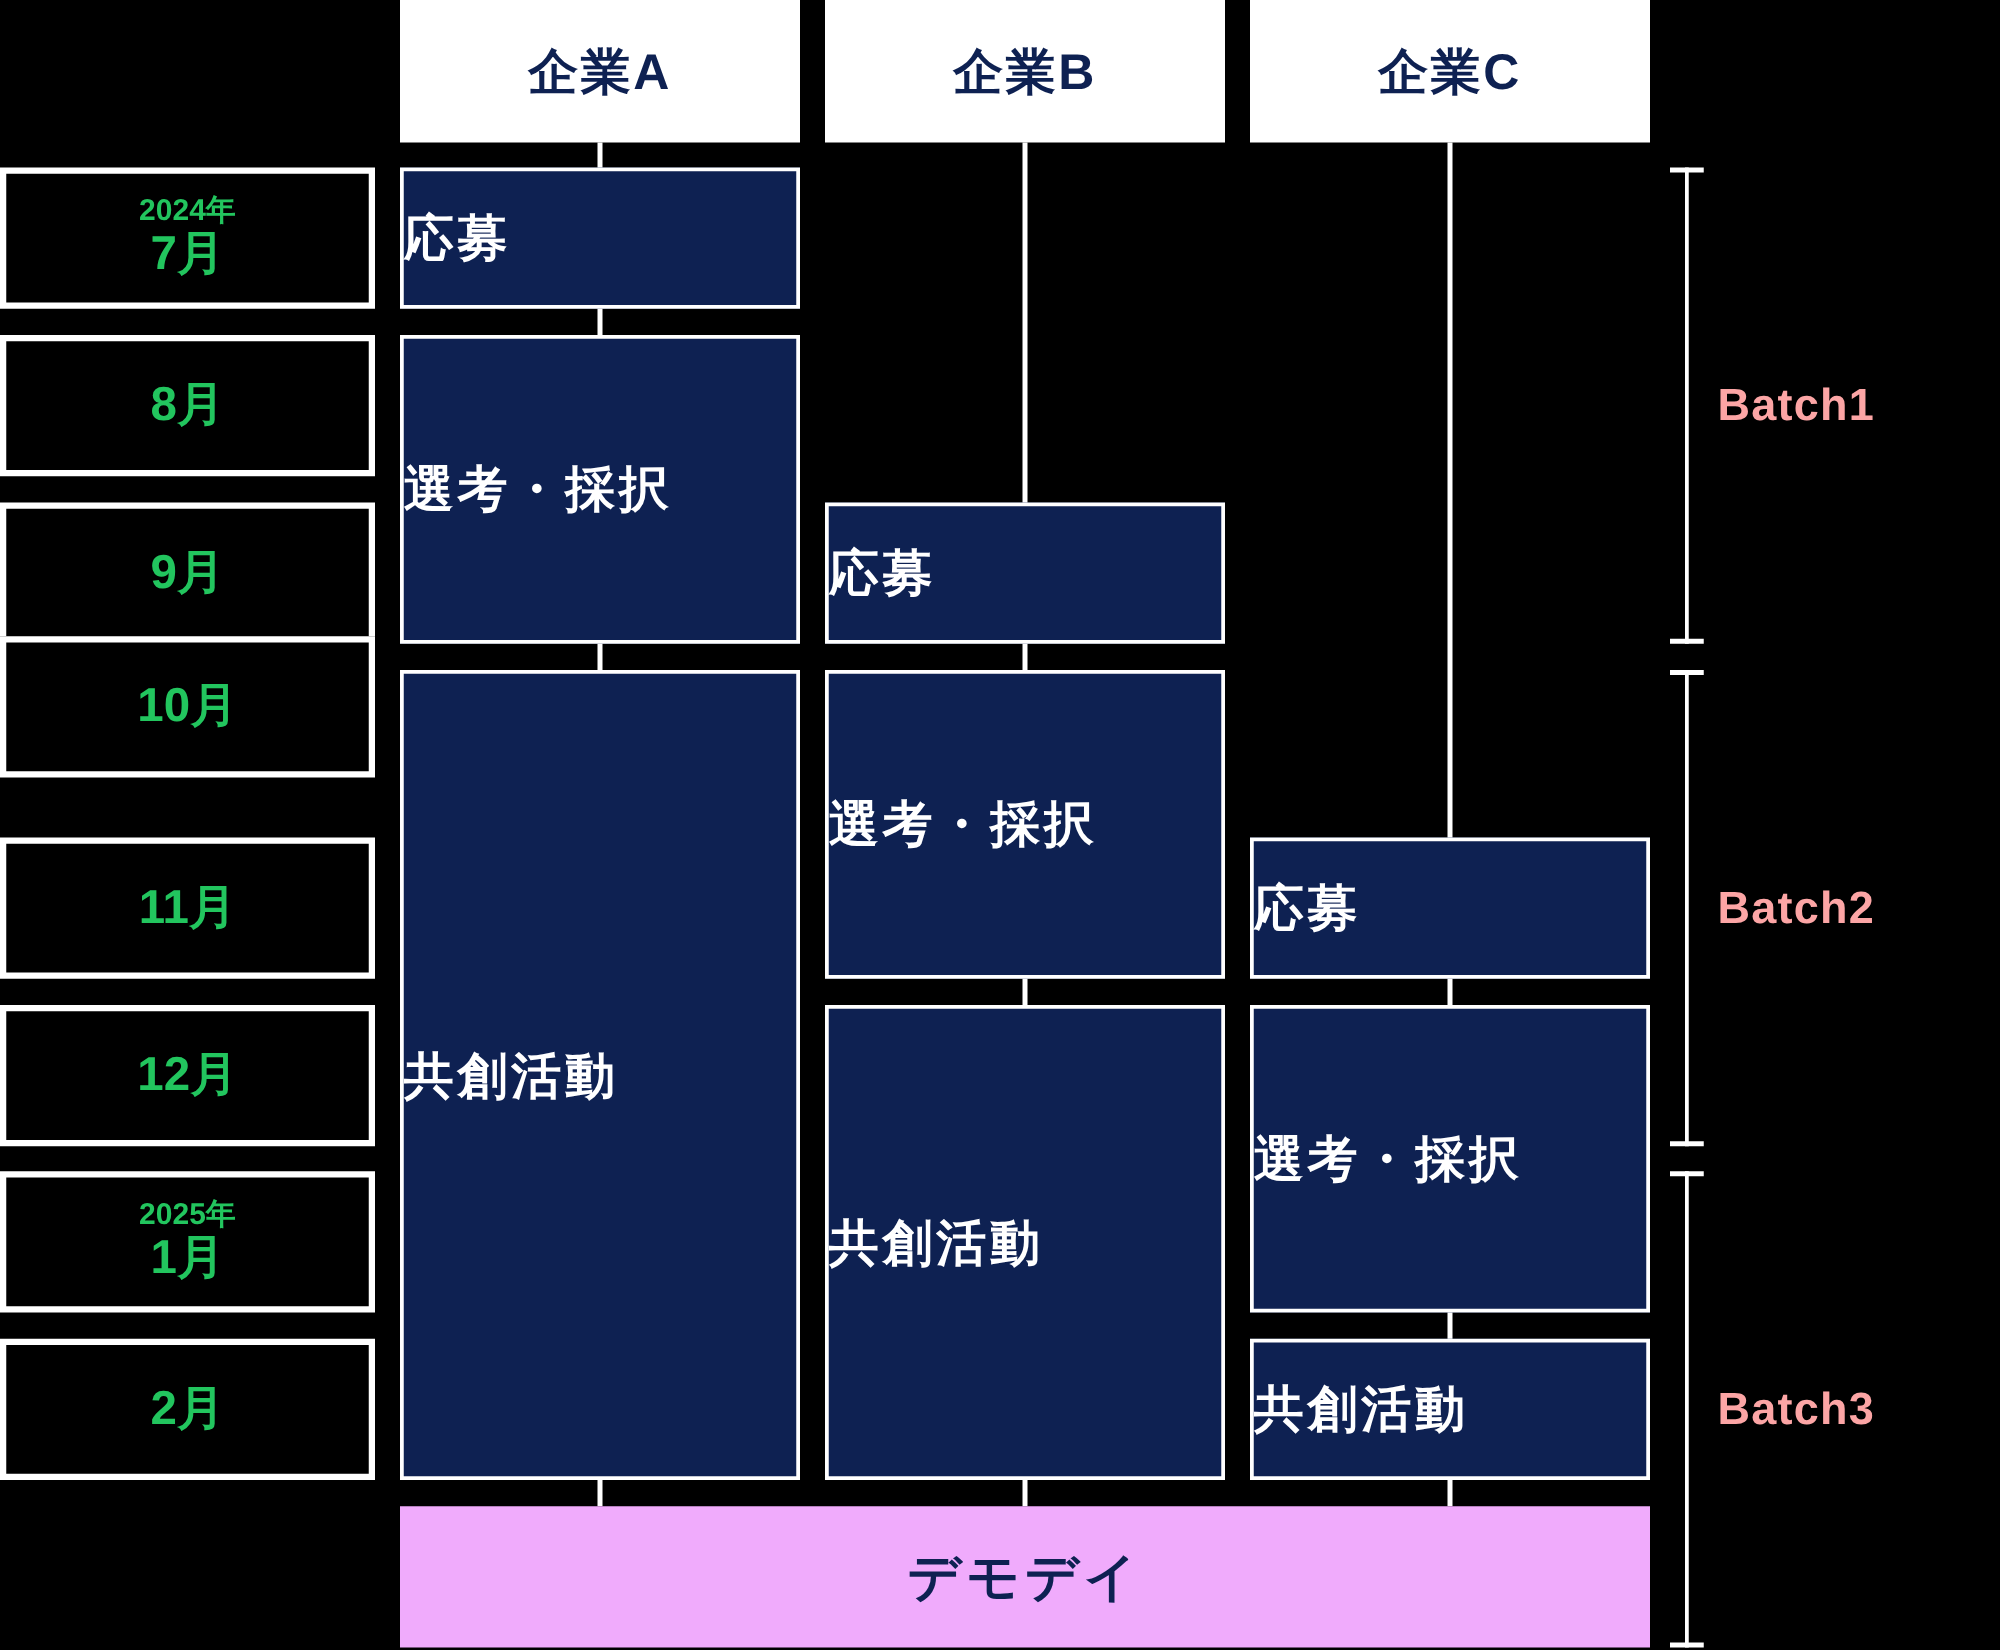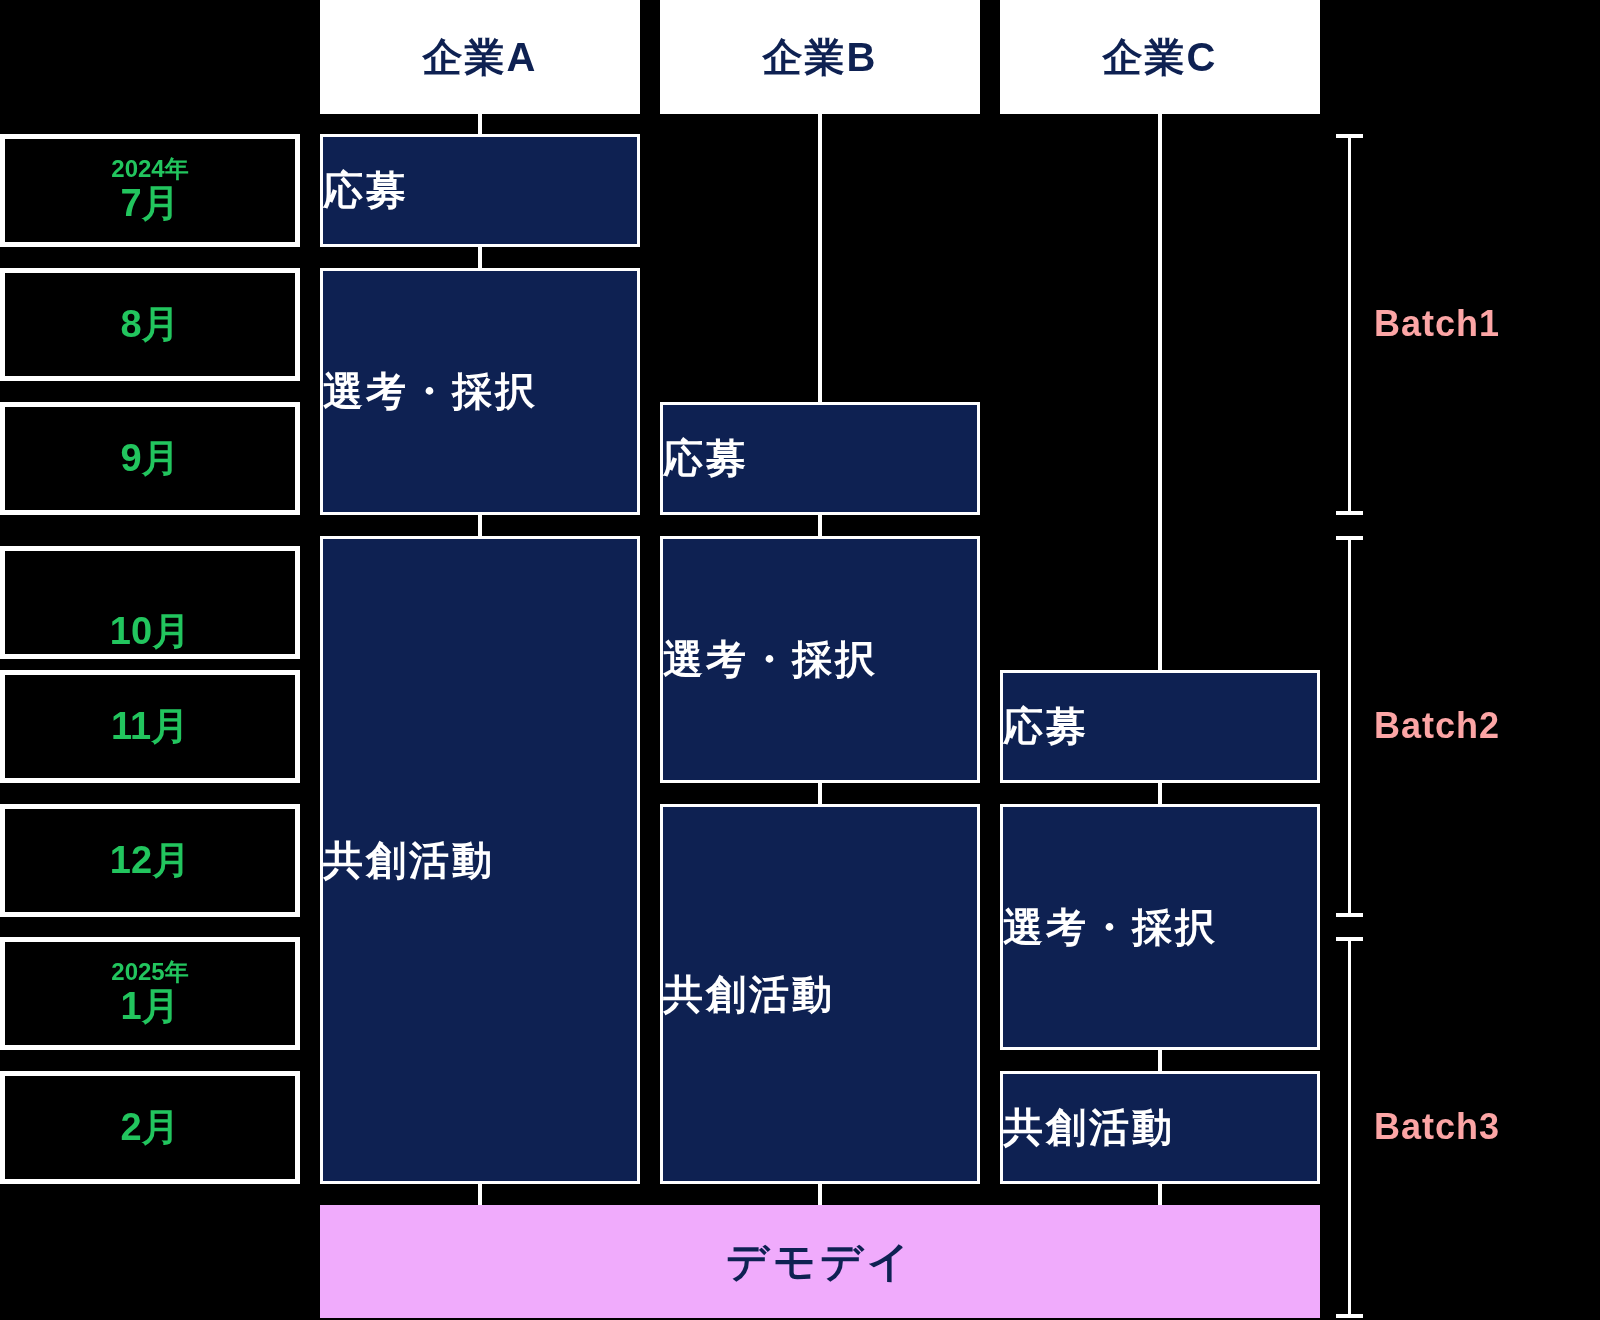--- a/index.html
+++ b/index.html
@@ -78,21 +78,21 @@
   <div class="month-row" style="top:134px;">
     <div class="month-year">2024年</div>
     <div class="month-big">7月</div>
   </div>
   <div class="month-row" style="top:268px;">
     <div class="month-big">8月</div>
   </div>
   <div class="month-row" style="top:402px;">
     <div class="month-big">9月</div>
   </div>
-  <div class="month-row" style="top:546px;justify-content:flex-end;">
+  <div class="month-row" style="top:509px;">
     <div class="month-big">10月</div>
   </div>
   <div class="month-row" style="top:670px;">
     <div class="month-big">11月</div>
   </div>
   <div class="month-row" style="top:804px;">
     <div class="month-big">12月</div>
   </div>
   <div class="month-row" style="top:937px;">
     <div class="month-year">2025年</div>

